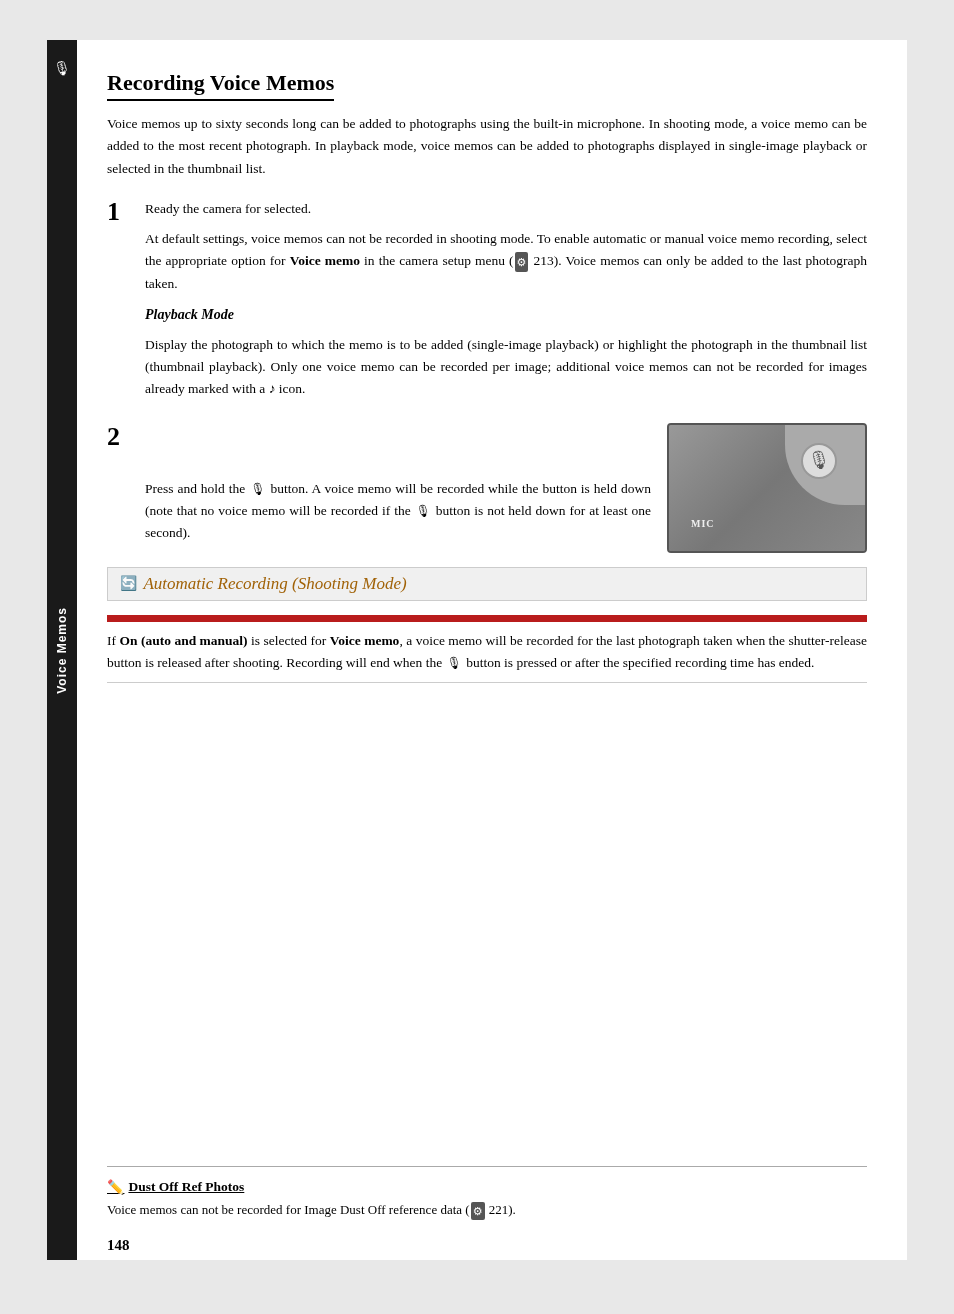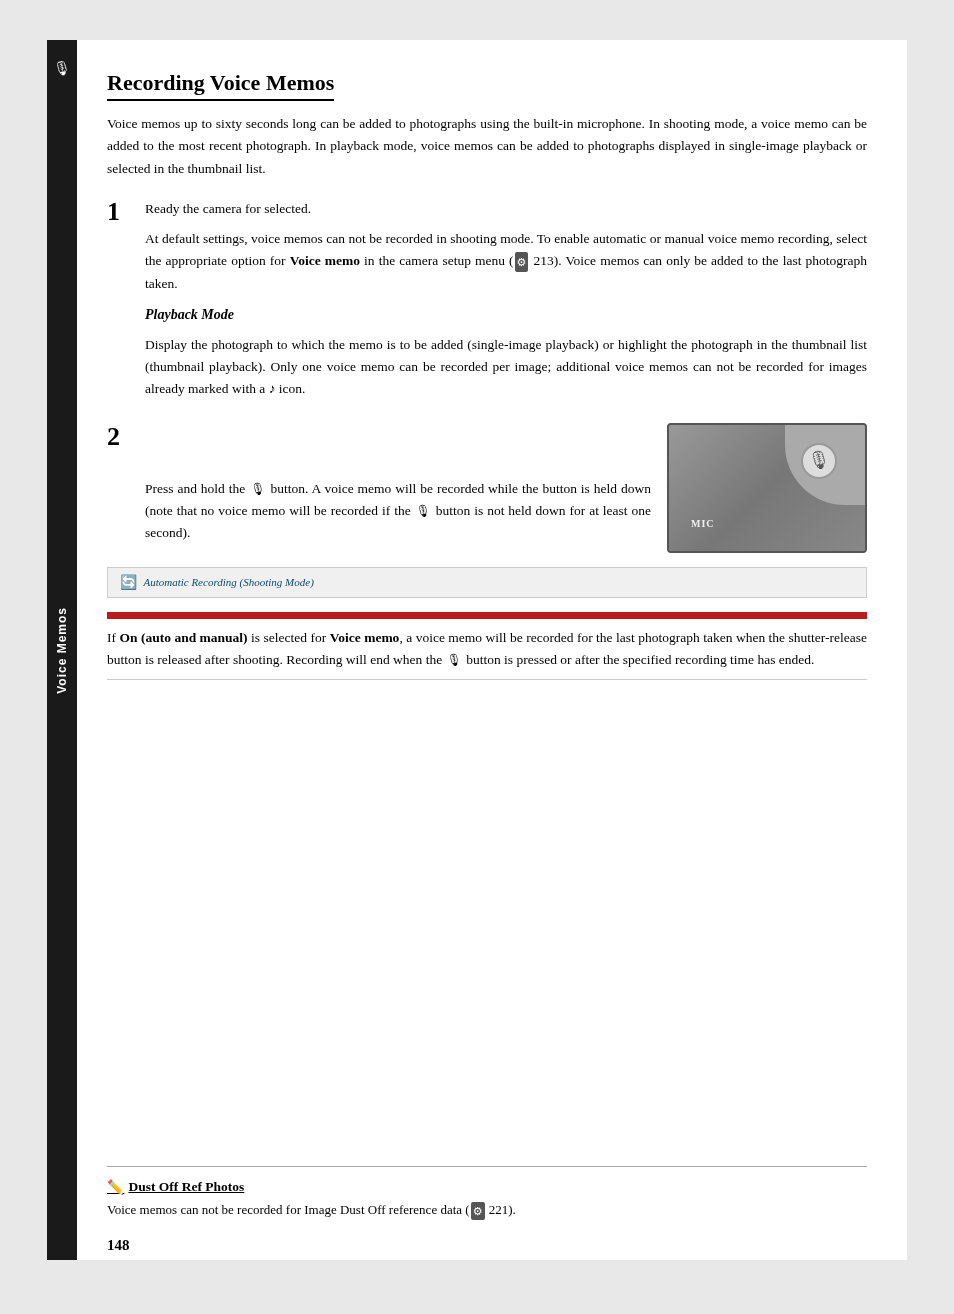--- a/index.html
+++ b/index.html
@@ -162,22 +162,22 @@
       display: flex;
       align-items: center;
       gap: 6px;
     }
     .auto-recording-icon {
       font-size: 14px;
       color: #555;
     }
     .auto-recording-text {
       font-style: italic;
-      font-size: 11px;
-      color: #0c4a6e;
+      font-size: 17px;
+      color: #a16207;
     }
     .auto-desc {
       font-size: 13.5px;
       line-height: 1.65;
       text-align: justify;
       border-top: 7px solid #b91c1c;
       border-bottom: 1px solid #ccc;
       padding: 8px 0;
       margin-bottom: 16px;
     }

